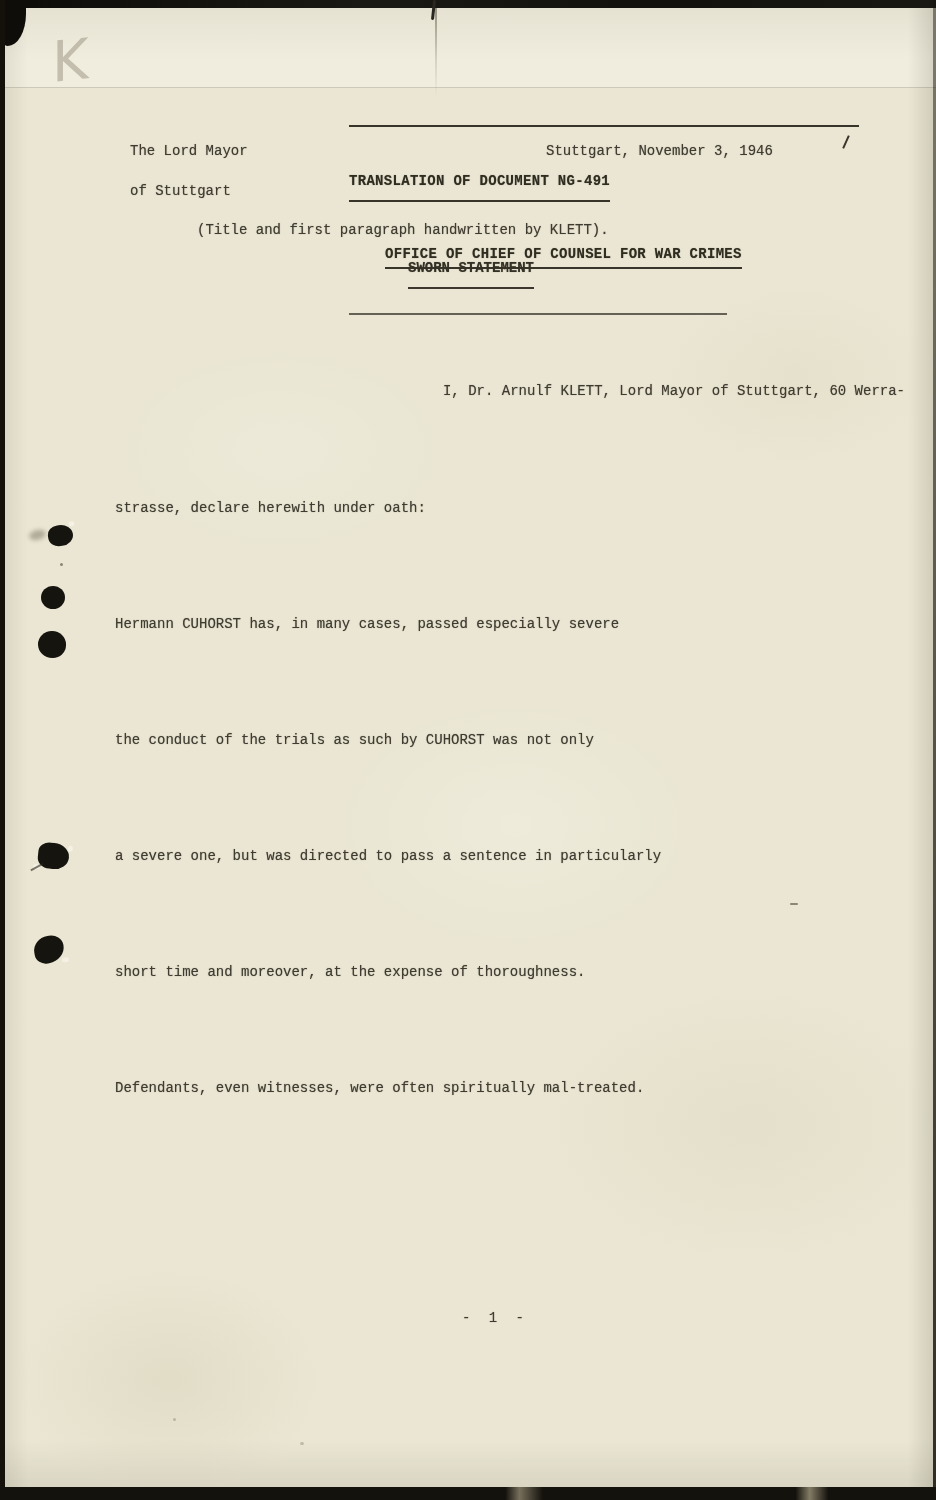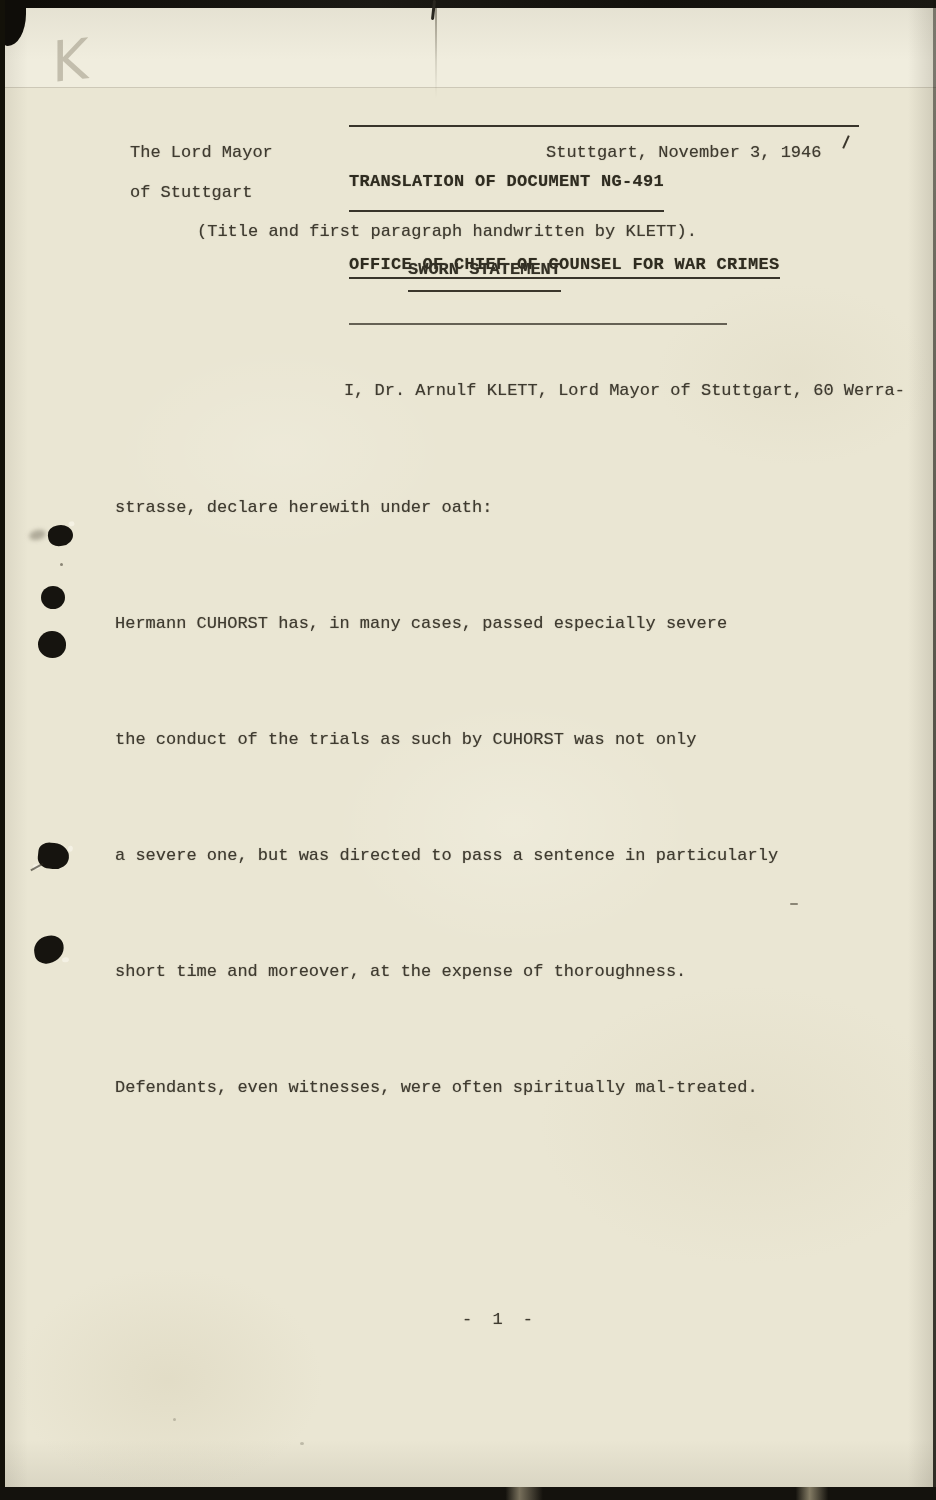--- a/index.html
+++ b/index.html
@@ -62,28 +62,28 @@
   .scratch{position:absolute;left:30px;top:866px;width:14px;height:2px;background:rgba(40,36,26,0.6);transform:rotate(-28deg);z-index:5;}
   .speck{position:absolute;background:rgba(60,55,42,0.55);border-radius:50%;z-index:2;}
   .speck-1{left:790px;top:903px;width:8px;height:2px;border-radius:1px;}
   .speck-2{left:60px;top:563px;width:3px;height:3px;}
   .speck-3{left:173px;top:1418px;width:3px;height:3px;opacity:.5;}
   .speck-4{left:300px;top:1442px;width:4px;height:3px;opacity:.45;}
   
   .ink{
     position:absolute;z-index:4;
     color:#3f3b30;
-    font-size:17px;
+    font-size:14px;
     text-shadow:0 0 1px rgba(63,59,48,0.55);
     white-space:pre;
   }
   .stamp{left:349px;top:83px;line-height:21px;color:#2f2c20;font-weight:bold;letter-spacing:0.3px;}
   .stamp .rule-top{width:510px;height:2px;background:#38342a;margin-bottom:2px;}
-  .stamp .s1 span{display:inline-block;border-bottom:2px solid #38342a;padding-bottom:18px;}
-  .stamp .s2{display:inline-block;border-bottom:2px solid #38342a;padding-bottom:2px;}
+  .stamp .s1 span{display:inline-block;border-bottom:2px solid #38342a;padding-bottom:8px;}
+  .stamp .s2{display:inline-block;border-bottom:2px solid #38342a;padding-bottom:2px;margin-left:36px;}
   .stamp .rule-part{width:378px;height:2px;background:rgba(56,52,42,0.75);margin-top:2px;}
   .addr-1{left:130px;top:143px;}
   .addr-2{left:130px;top:183px;}
   .dateline{left:546px;top:143px;}
   .note{left:197px;top:222px;text-align:center;}
   .doc-title{left:408px;top:260px;font-weight:bold;color:#333025;}
   .doc-title span{display:inline-block;border-bottom:2px solid #3b372c;padding-bottom:11px;}
   .body-text{left:115px;top:295px;width:790px;line-height:38.7px;}
   .body-text .bl{height:38.7px;}
   .body-text .ind{padding-left:78px;text-align:right;}

